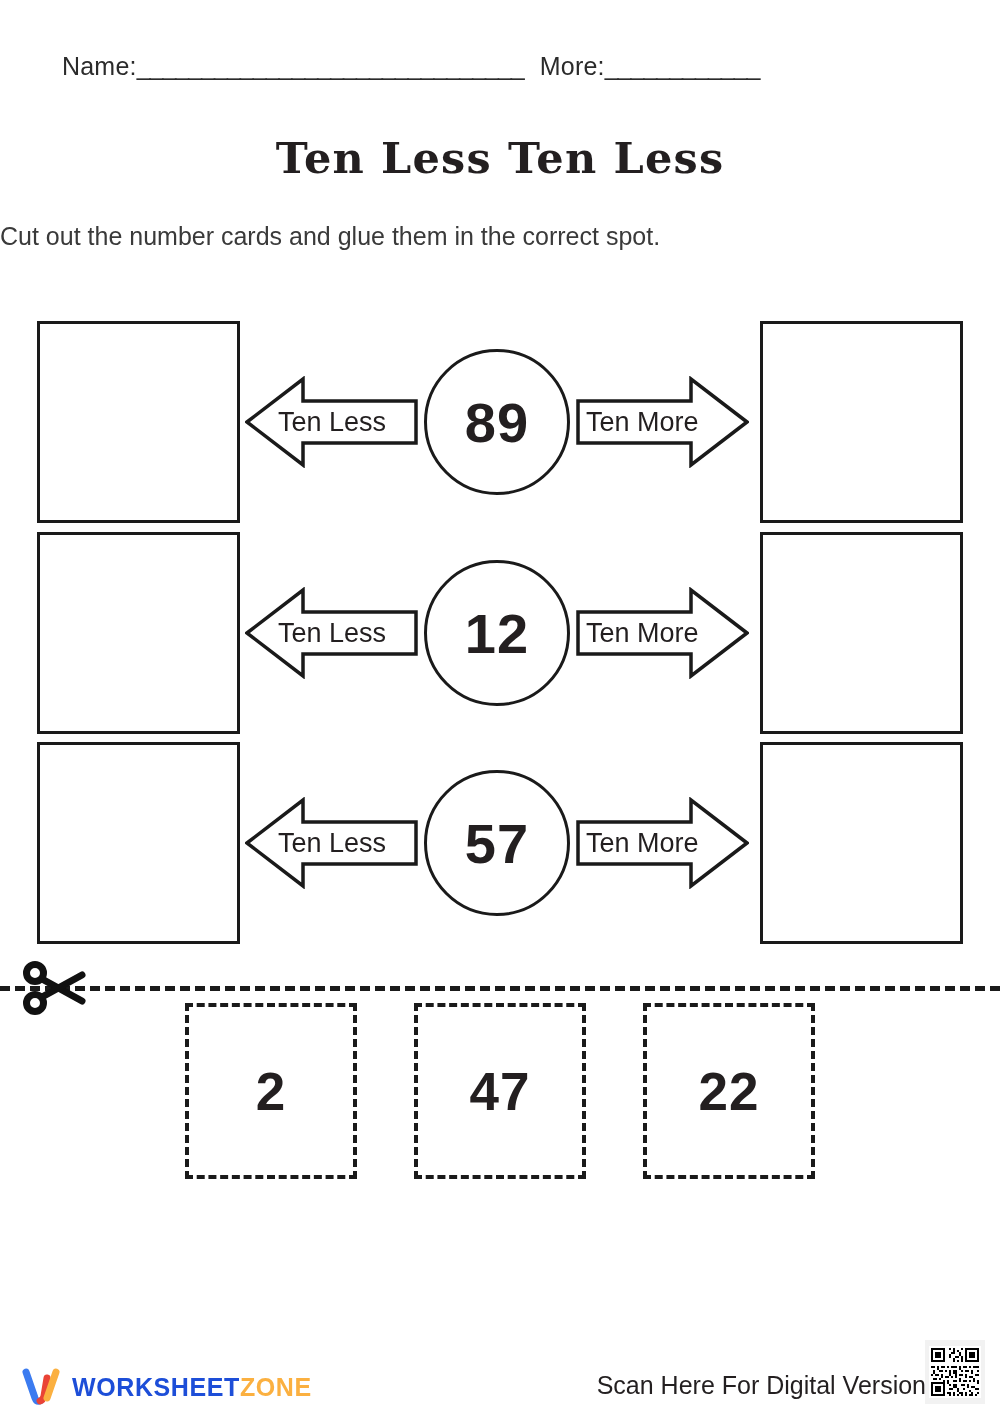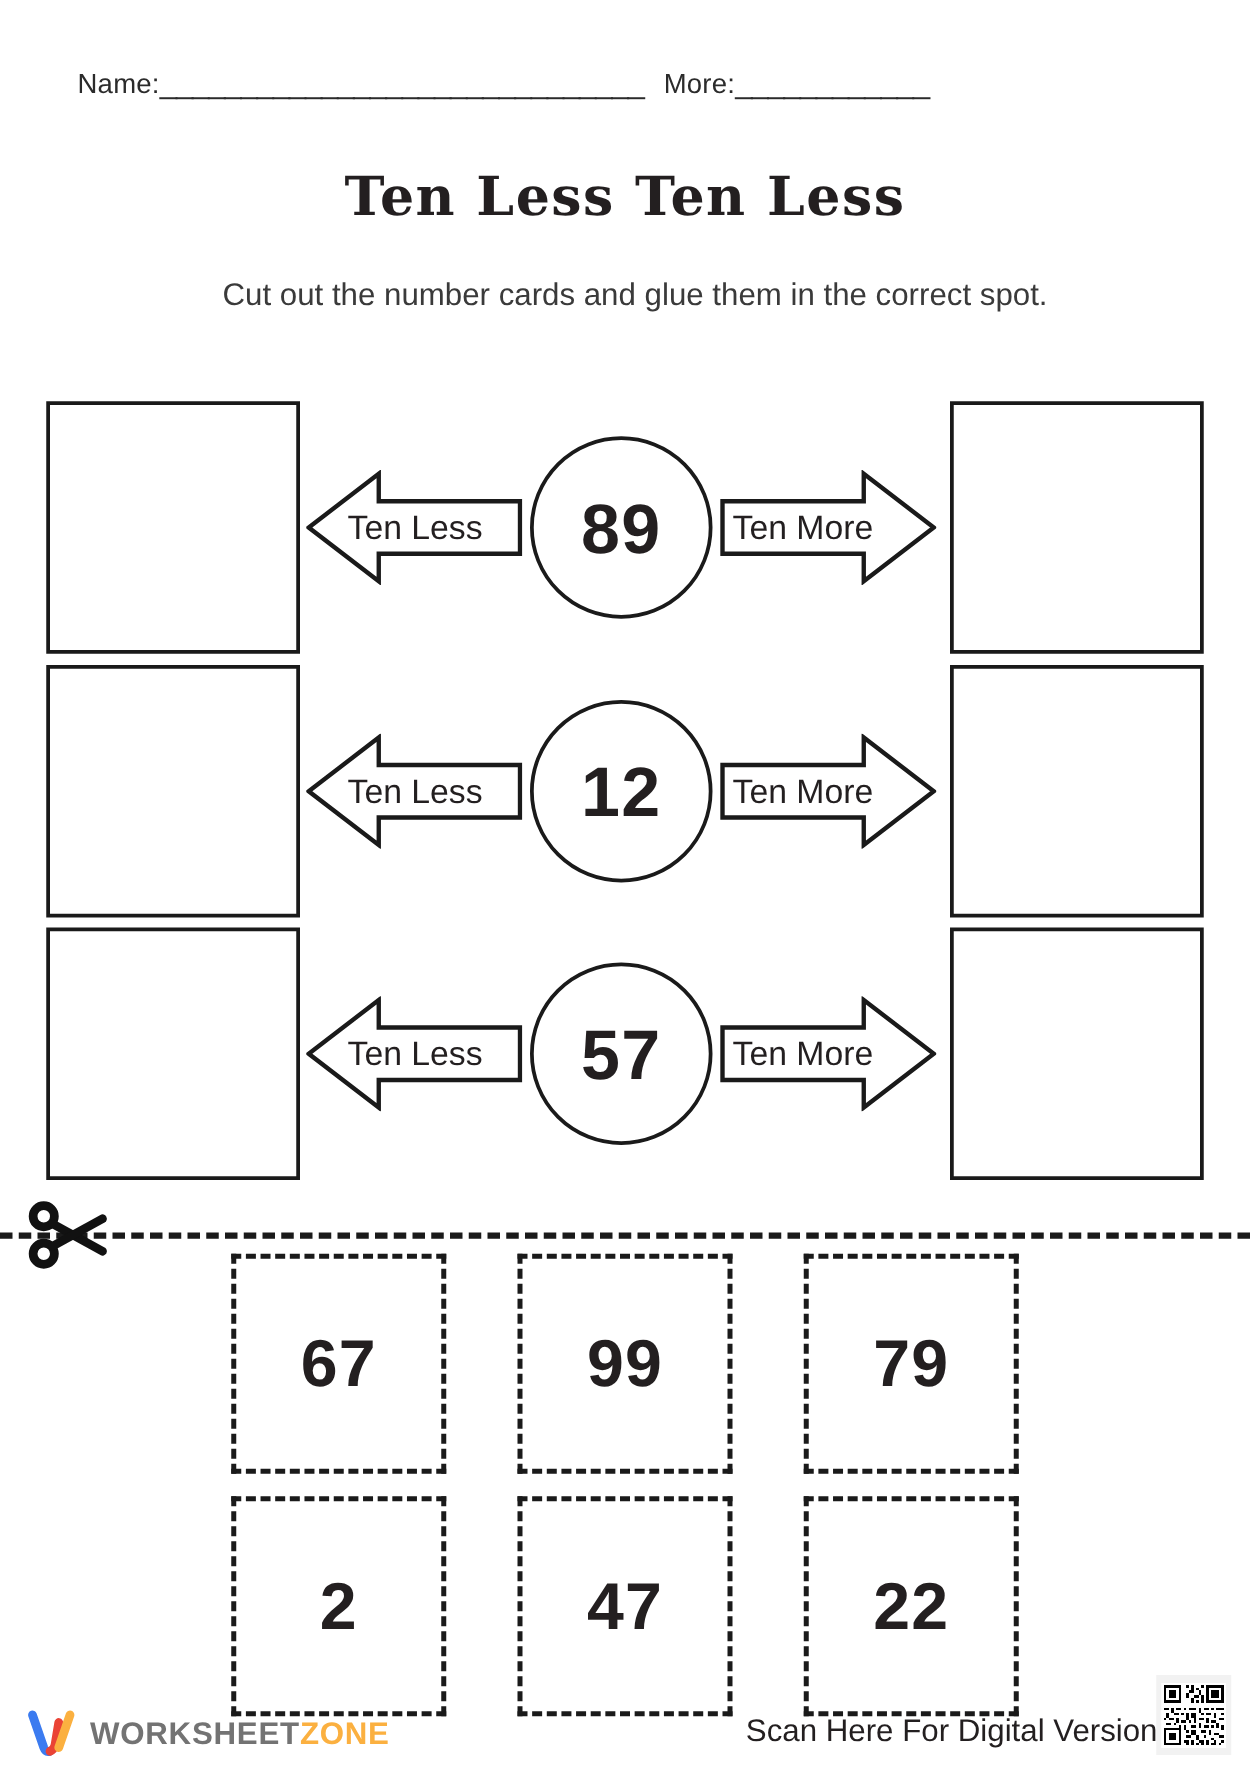--- a/index.html
+++ b/index.html
@@ -18,42 +18,41 @@
   
   .name-row {
     position: absolute;
     top: 52px; left: 62px;
     width: 880px;
     font-size: 25px;
     letter-spacing: .2px;
     color: #2b2b2b;
     white-space: nowrap;
   }
-  .name-row .fieldlabel { font-size: 22px; }
+  .name-row .fieldlabel { font-size: 25px; }
   .name-row .blank { letter-spacing: -1px; }
   .gap { display: inline-block; width: 16px; }
 
   
   .title {
     position: absolute;
     top: 133px; left: 0; width: 1000px;
     text-align: center;
     font-family: "DejaVu Serif", serif;
     font-weight: 700;
     font-size: 43px;
     letter-spacing: 1.2px;
     color: #231f20;
   }
   .subtitle {
     position: absolute;
     top: 222px; left: 0; width: 1000px;
-    text-align: center;
+    text-align: left;
     font-size: 25px;
     color: #3a3a3a;
-    padding-left: 16px;
   }
 
   
   .rows { position: absolute; top: 0; left: 0; width: 1000px; height: 960px; }
   .prow { position: absolute; left: 0; width: 1000px; height: 202px; }
 
   .ansbox {
     position: absolute; top: 0;
     width: 203px; height: 202px;
     border: 3px solid #1a1a1a;
@@ -129,21 +128,21 @@
     position: absolute;
     left: 22px; bottom: 8px;
     display: flex; align-items: center; gap: 10px;
   }
   .logo-mark { width: 40px; height: 38px; }
   .logo-text {
     font-size: 25px;
     font-weight: 700;
     letter-spacing: .6px;
   }
-  .logo-text .w1 { color: #737373; }
+  .logo-text .w1 { color: #1d4ed8; }
   .logo-text .w2 { color: #fbb040; margin-top: 28px; }
 
   .scan-text {
     position: absolute;
     right: 74px; bottom: 14px;
     font-size: 25px;
     color: #231f20;
     white-space: nowrap;
     margin-left: 28px;
   }
@@ -241,25 +240,20 @@
     <g fill="none" stroke="#111111" stroke-width="7" stroke-linecap="round">
       <circle cx="13" cy="13" r="8.5"></circle>
       <circle cx="13" cy="43" r="8.5"></circle>
       <line x1="20" y1="19" x2="60" y2="41"></line>
       <line x1="20" y1="37" x2="60" y2="15"></line>
     </g>
   </svg>
 </div>
 
 <div class="cards">
-  <div class="card-row">
-    <div class="card">67</div>
-    <div class="card">99</div>
-    <div class="card">79</div>
-  </div>
   <div class="card-row">
     <div class="card">2</div>
     <div class="card">47</div>
     <div class="card">22</div>
   </div>
 </div>
 
 <div class="footer">
   <div class="logo">
     <span class="logo-mark">

